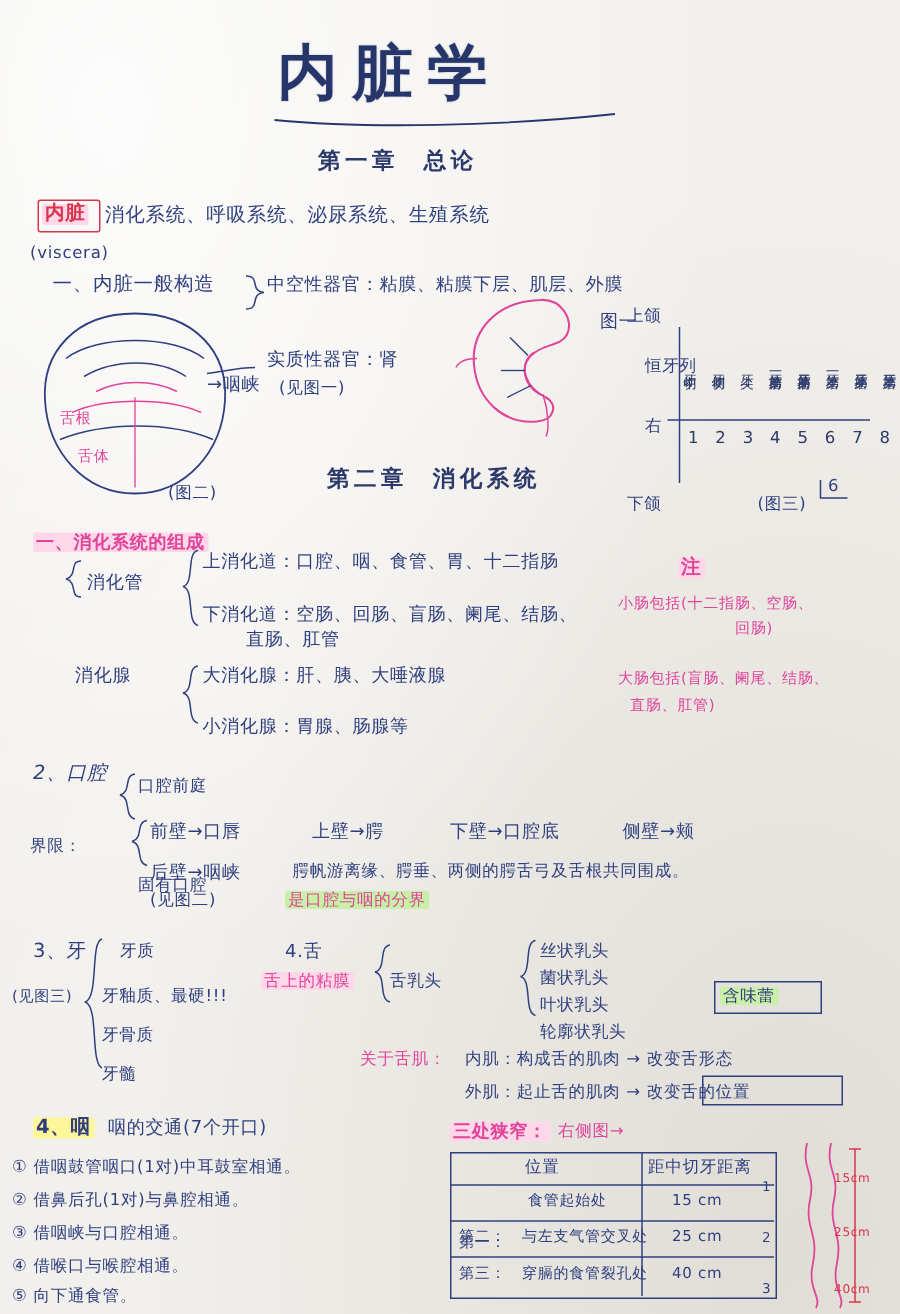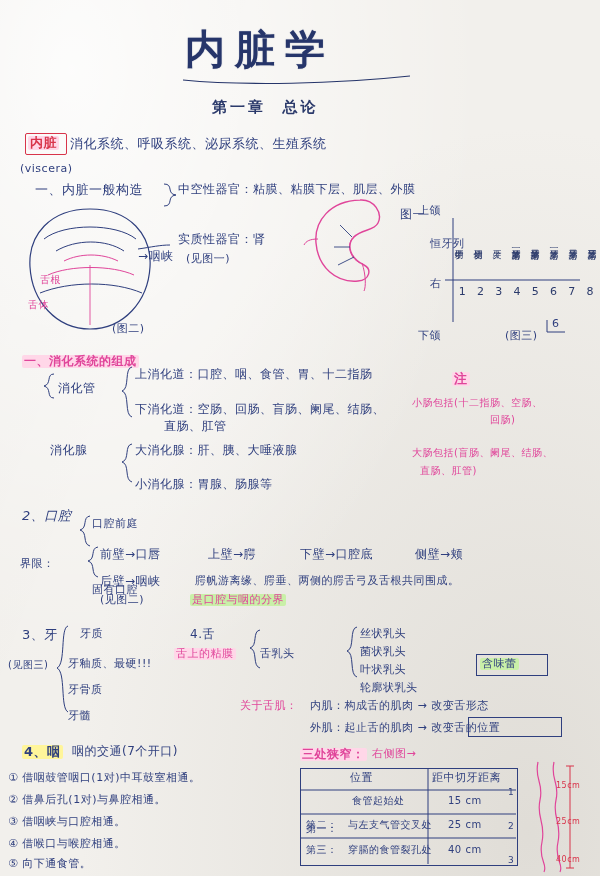--- a/index.html
+++ b/index.html
@@ -121,24 +121,25 @@
     <path d="M70,4 C30,4 8,30 10,62 C12,96 36,124 70,124 C104,124 128,96 130,62 C132,30 110,4 70,4 Z" stroke="#2f3f7e" stroke-width="1.2" fill="none"></path>
     <path d="M24,34 C44,18 96,18 116,34" stroke="#2f3f7e" stroke-width="1" fill="none"></path>
     <path d="M36,46 C56,34 86,34 104,46" stroke="#2f3f7e" stroke-width="1" fill="none"></path>
     <path d="M44,56 C60,48 82,48 98,56" stroke="#e0459a" stroke-width="1" fill="none"></path>
     <path d="M28,70 C50,60 92,60 114,70" stroke="#e0459a" stroke-width="1" fill="none"></path>
     <path d="M20,88 C50,76 94,76 122,88" stroke="#2f3f7e" stroke-width="1" fill="none"></path>
     <path d="M70,60 L70,120" stroke="#e0459a" stroke-width=".9" fill="none"></path>
     <path d="M118,44 C132,42 140,40 150,40" stroke="#2f3f7e" stroke-width="1" fill="none"></path>
   </svg>
   <div class="ink t10 pink" style="left:40px;top:275px;">舌根</div>
-  <div class="ink t10 pink" style="left:28px;top:300px;">舌体</div>
+  <div class="ink t10 pink" style="left:52px;top:300px;">舌体</div>
   <div class="ink t12 blue" style="left:138px;top:250px;">→咽峡</div>
   <div class="ink t11 blue" style="left:112px;top:323px;">(图二)</div>
 
+  <div class="ink h2" style="left:218px;top:312px;letter-spacing:3px;">第二章  消化系统</div>
 
   <div class="ink t11 blue" style="left:418px;top:205px;">上颌</div>
   <div class="ink t11 blue" style="left:418px;top:330px;">下颌</div>
   <div class="ink t11 blue" style="left:430px;top:238px;">恒牙列</div>
   <div class="ink t11 blue" style="left:430px;top:278px;">右</div>
   <svg style="left:445px;top:218px;" width="140" height="110">
     <line x1="0" y1="62" x2="135" y2="62" stroke="#2f3f7e" stroke-width="1"></line>
     <line x1="8" y1="0" x2="8" y2="104" stroke="#2f3f7e" stroke-width="1"></line>
   </svg>
   <table class="tbl" style="left:448px;top:218px;">

